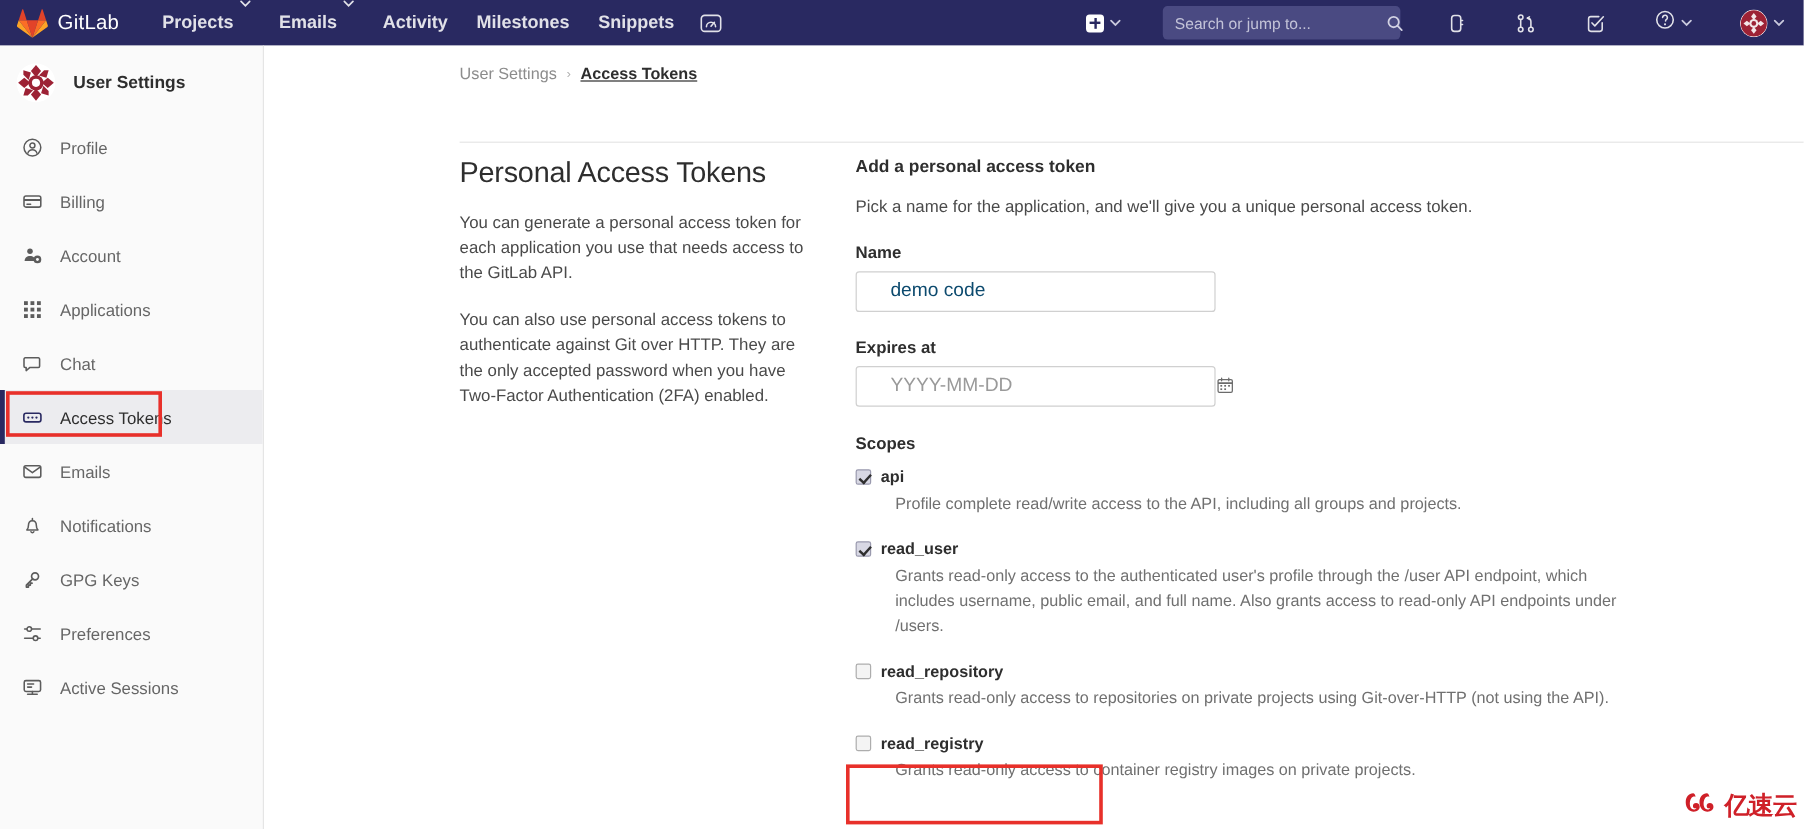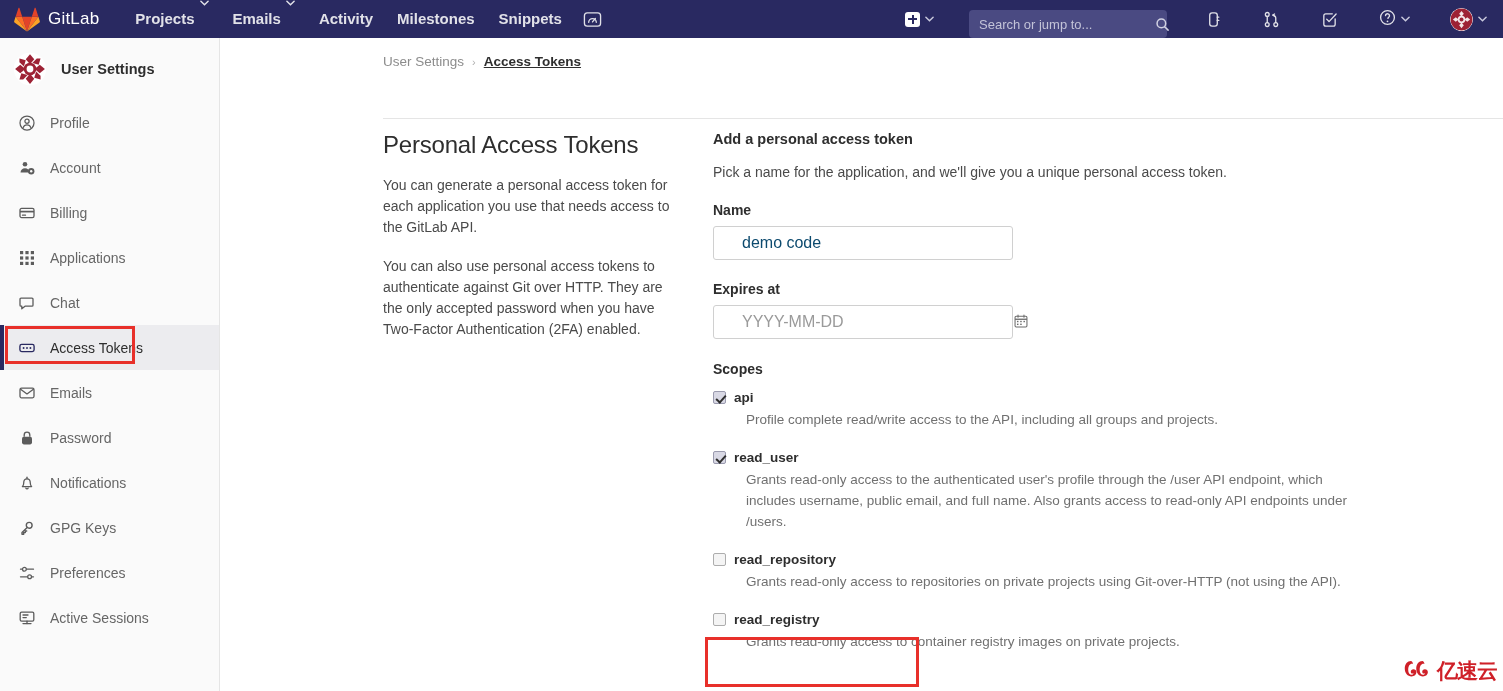--- a/index.html
+++ b/index.html
@@ -38,21 +38,21 @@
     cursor: pointer; white-space: nowrap;
   }
   .caret { display: inline-block; }
   .caret svg { display: block; }
   .nav-icon-btn {
     display: flex; align-items: center; justify-content: center;
     height: 38px; padding: 0 9px; cursor: pointer; color: #e1e1e8;
   }
 
   #topnav-right {
-    margin-left: auto; display: flex; align-items: flex-end;
+    margin-left: auto; display: flex; align-items: center;
     height: 38px; padding-right: 8px; gap: 23px;
   }
   .plus-btn {
     display: flex; align-items: center; gap: 5px;
     height: 38px; padding: 0 6px 0 8px; cursor: pointer; color: #fff;
   }
   .plus-square {
     width: 15px; height: 15px; border-radius: 3px;
     background: #fff; position: relative;
   }
@@ -396,39 +396,39 @@
         <circle cx="8" cy="8" r="7"></circle>
           <circle cx="8" cy="6.3" r="2.1"></circle>
         <path d="M4.2 12.6a4 4 0 017.6 0" stroke-linecap="round"></path>
       </svg>
     </span>
     <span>Profile</span>
   </div>
 
   <div class="side-item">
     <span class="s-ico">
+      <svg width="16" height="16" viewBox="0 0 16 16" fill="none" stroke="currentColor" stroke-width="1.3">
+        <rect x="1" y="3.4" width="14" height="9.2" rx="1.6"></rect>
+        <path d="M1 6.6h14" stroke-width="1.7"></path>
+        <path d="M3.5 10.2h3" stroke-linecap="round"></path>
+      </svg>
+    </span>
+    <span>Billing</span>
+  </div>
+
+  <div class="side-item">
+    <span class="s-ico">
       <svg width="16" height="16" viewBox="0 0 16 16" fill="currentColor">
         <circle cx="6" cy="4.3" r="2.3"></circle>
         <path d="M1.5 12.5c0-2.6 2-4.2 4.5-4.2s4.5 1.6 4.5 4.2z"></path>
         <circle cx="12.2" cy="11.2" r="3.2"></circle>
         <circle cx="12.2" cy="11.2" r="1.2" fill="#fafafa"></circle>
       </svg>
     </span>
     <span>Account</span>
-  </div>
-
-  <div class="side-item">
-    <span class="s-ico">
-      <svg width="16" height="16" viewBox="0 0 16 16" fill="none" stroke="currentColor" stroke-width="1.3">
-        <rect x="1" y="3.4" width="14" height="9.2" rx="1.6"></rect>
-        <path d="M1 6.6h14" stroke-width="1.7"></path>
-        <path d="M3.5 10.2h3" stroke-linecap="round"></path>
-      </svg>
-    </span>
-    <span>Billing</span>
   </div>
 
   <div class="side-item">
     <span class="s-ico">
       <svg width="16" height="16" viewBox="0 0 16 16" fill="currentColor">
         <rect x="1" y="1" width="3.2" height="3.2"></rect>
           <rect x="6.4" y="1" width="3.2" height="3.2"></rect>
           <rect x="11.8" y="1" width="3.2" height="3.2"></rect>
         <rect x="1" y="6.4" width="3.2" height="3.2"></rect>
           <rect x="6.4" y="6.4" width="3.2" height="3.2"></rect>
@@ -465,29 +465,20 @@
   <div class="side-item">
     <span class="s-ico">
       <svg width="16" height="16" viewBox="0 0 16 16" fill="none" stroke="currentColor" stroke-width="1.3">
         <rect x="1" y="3.2" width="14" height="9.6" rx="1.5"></rect>
         <path d="M1.6 4.2L8 8.9l6.4-4.7" stroke-linecap="round" stroke-linejoin="round"></path>
       </svg>
     </span>
     <span>Emails</span>
   </div>
 
-  <div class="side-item">
-    <span class="s-ico">
-      <svg width="16" height="16" viewBox="0 0 16 16" fill="none" stroke="currentColor" stroke-width="1.35">
-        <rect x="3" y="6.8" width="10" height="7.6" rx="1.8" fill="currentColor" stroke="none"></rect>
-        <path d="M5.2 6.8V4.9a2.8 2.8 0 015.6 0v1.9"></path>
-      </svg>
-    </span>
-    <span>Password</span>
-  </div>
 
   <div class="side-item">
     <span class="s-ico">
       <svg width="16" height="16" viewBox="0 0 16 16" fill="none" stroke="currentColor" stroke-width="1.3">
         <path d="M3.4 11.6h9.2c-1.1-.9-1.3-2-1.3-3.6 0-2.3-1.3-4.1-3.3-4.1S4.7 5.7 4.7 8c0 1.6-.2 2.7-1.3 3.6z" stroke-linejoin="round"></path>
         <path d="M8 2.2v1.5" stroke-linecap="round"></path>
         <path d="M6.8 13.1a1.3 1.3 0 002.4 0" stroke-linecap="round"></path>
       </svg>
     </span>
     <span>Notifications</span>

